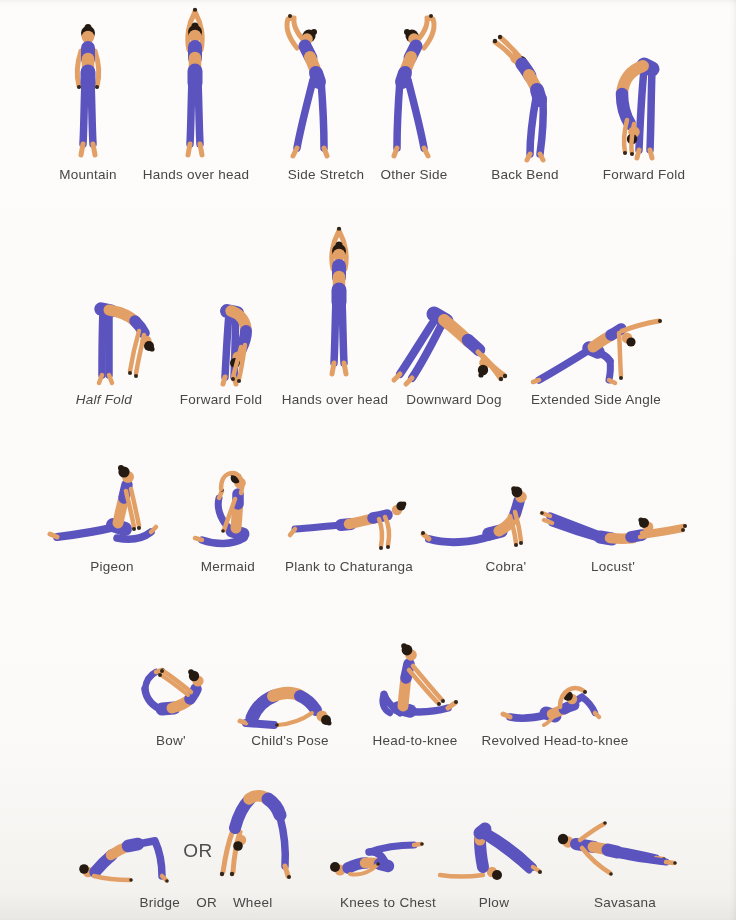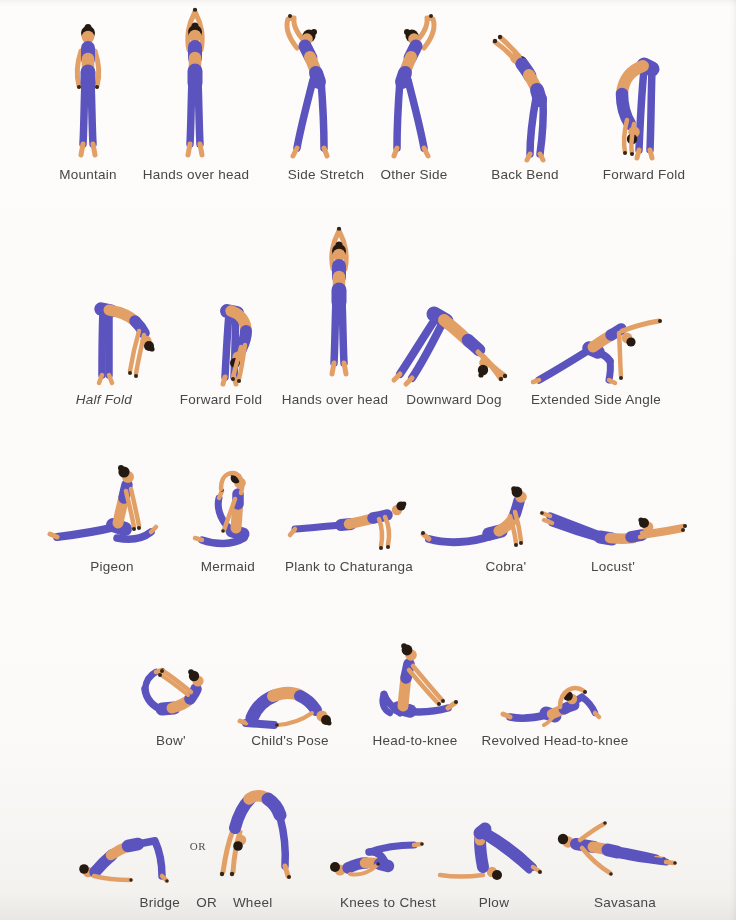--- a/index.html
+++ b/index.html
@@ -12,21 +12,21 @@
   .fig{position:absolute;}
   .fig svg{overflow:visible;display:block;width:100%;height:100%;}
   .lbl{
     position:absolute;transform:translateX(-50%);
     font-size:13.5px;font-weight:500;color:#474747;letter-spacing:.25px;
     white-space:nowrap;text-align:center;
   }
   .lbl.pre{white-space:pre;}
   .ortext{
     position:absolute;transform:translateX(-50%);
-    font-size:11px;font-weight:500;color:#4e4e4e;letter-spacing:.5px;font-family:Liberation Serif, serif;
+    font-size:19px;font-weight:500;color:#4e4e4e;letter-spacing:.5px;
   }
 </style>
 </head>
 <body>
 
 <div class="stage" id="stage">
     <div class="fig" style="left: 62px; top: 26px; width: 52px; height: 134px;">
       <svg viewBox="0 0 52 134" preserveAspectRatio="xMidYMax meet">
         <g>
           <circle cx="26" cy="7" r="7" fill="#241A12"></circle>

